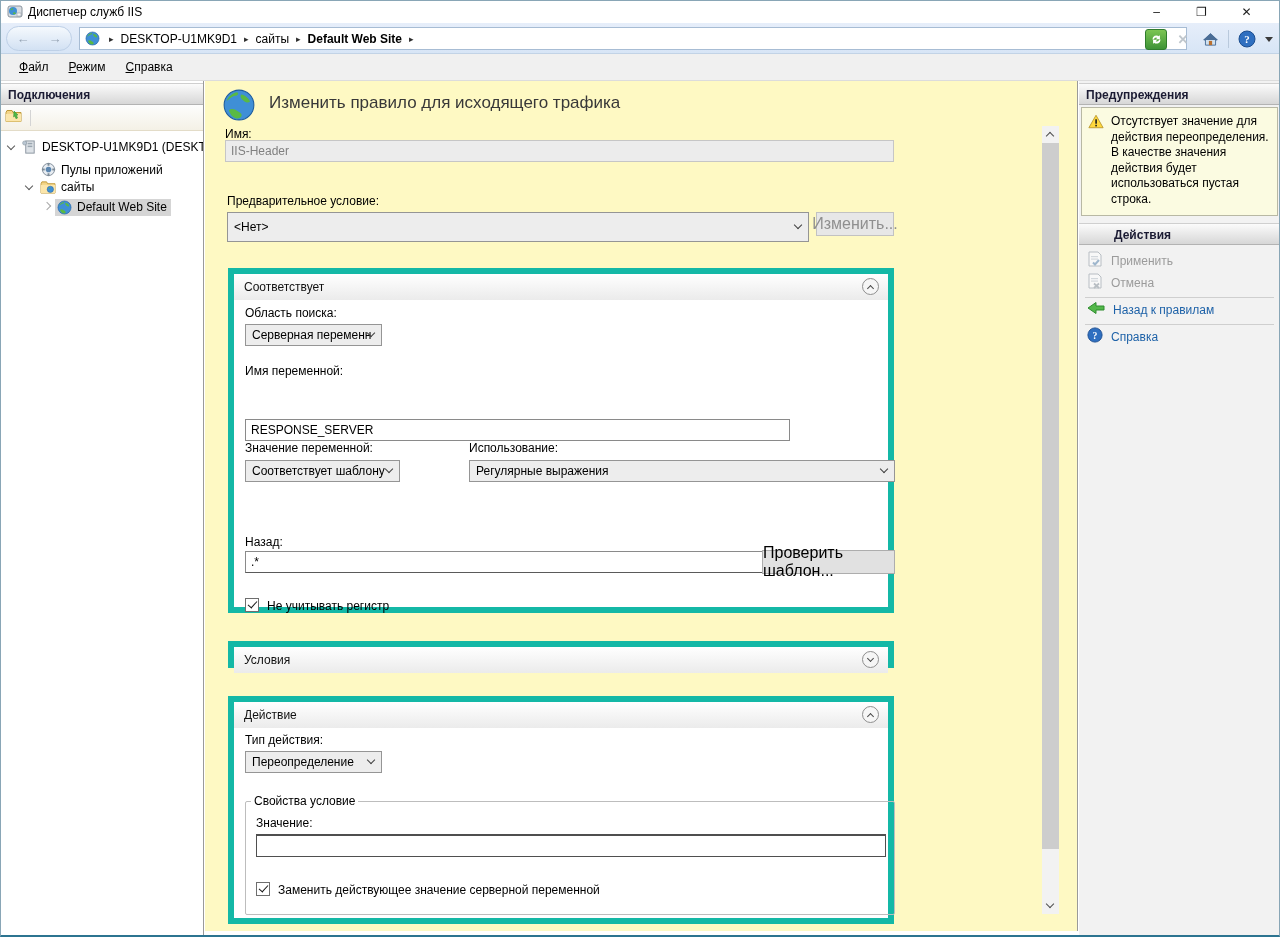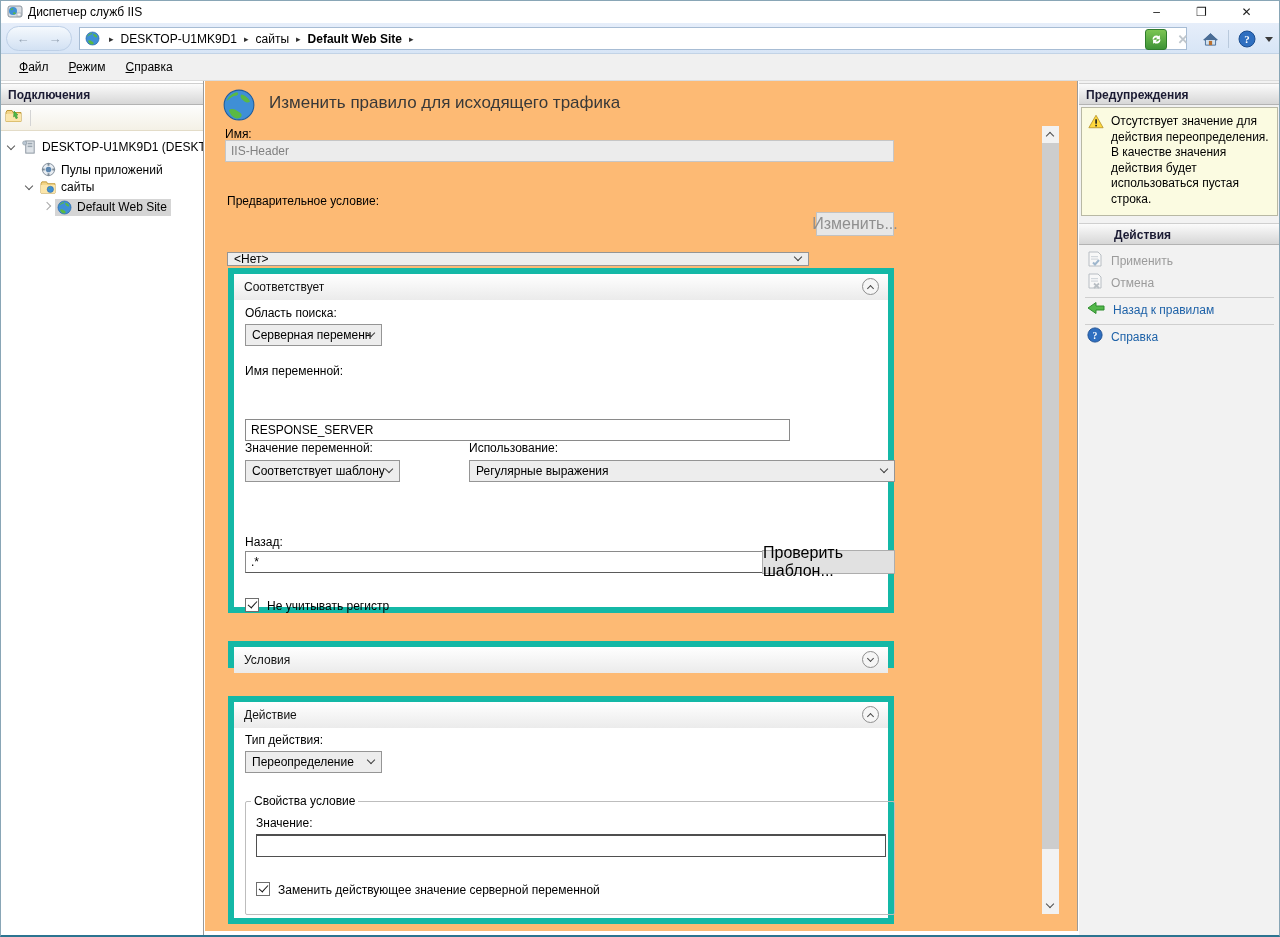--- a/index.html
+++ b/index.html
@@ -28,21 +28,21 @@
   .addr-btn.refresh{background:linear-gradient(#7cc553,#3d9337);border:1px solid #2f7c2d;}
   .addr-btn.stop{color:#bfc6cc;font-size:13px;font-weight:bold;}
   .addr-divider{width:1px;height:18px;background:#b9c9dc;margin:0 2px;}
   .caret-down{width:0;height:0;border-left:4px solid transparent;border-right:4px solid transparent;border-top:5px solid #3a3a3a;margin-left:2px;}
   
   .menubar{position:absolute;top:53px;left:0;right:0;height:27px;background:#f0f0f0;border-bottom:1px solid #dcdcdc;display:flex;align-items:center;padding-left:8px;}
   .menu-item{padding:4px 10px;cursor:default;}
   .menu-item::first-letter{text-decoration:underline;}
   
   .sidebar{position:absolute;top:80px;left:0;width:203px;bottom:0;background:#fff;border-right:1px solid #9a9a9a;}
-  .main{position:absolute;top:80px;left:204px;width:873px;bottom:4px;background:#fdba74;border-right:1px solid #9a9a9a;}
+  .main{position:absolute;top:80px;left:204px;width:873px;bottom:4px;background:#fef9c3;border-right:1px solid #9a9a9a;}
   .rightpanel{position:absolute;top:80px;left:1078px;width:201px;bottom:0;background:#f2f2f2;}
   .panel-header{height:22px;background:linear-gradient(#fbfbfb,#d7d7d7);border-top:1px solid #cfcfcf;border-bottom:1px solid #b3b3b3;
     font-weight:bold;color:#1b1b33;padding:4px 0 0 7px;margin-top:2px;}
   
   .side-toolbar{height:26px;border-bottom:1px solid #e3dcc8;display:flex;align-items:center;padding-left:4px;background:linear-gradient(#fdfdfd,#f4f1e6);}
   .tb-sep{width:1px;height:16px;background:#d4d4d4;margin-left:8px;}
   .tree{padding-top:6px;}
   .tree-row{height:20px;display:flex;align-items:center;white-space:nowrap;overflow:hidden;}
   .tree-row .lbl{margin-left:5px;}
   .chev{width:9px;height:9px;display:inline-block;position:relative;flex:0 0 9px;}
@@ -240,21 +240,21 @@
           <path d="M9 3c1.8.3 3.5 1.6 4.2 3.4-.9.9-2.2.4-3-.4C9.5 5.3 8.2 4.4 9 3z" fill="#59b944"></path>
           <path d="M3.2 10.5c1.2-1.2 3-.6 4 .3 1 .8 2.4 1 2 2.4-.3 1-1.6 1.3-2.8 1-1.6-.5-2.7-2-3.2-3.7z" fill="#59b944"></path>
         </svg>
     </span>
     <span class="abs page-title" style="left:64px;top:12px;">Изменить правило для исходящего трафика</span>
 
     <span class="flabel" style="left:20px;top:46px;">Имя:</span>
     <div class="tinput disabled" style="left:20px;top:59px;width:669px;height:22px;display:flex;align-items:center;">IIS-Header</div>
 
     <span class="flabel" style="left:22px;top:113px;">Предварительное условие:</span>
-    <div class="combo" style="left:22px;top:131px;width:582px;height:14px;margin-top:40px;">
+    <div class="combo" style="left:22px;top:131px;width:582px;height:30px;">
       <span>&lt;Нет&gt;</span>
         <span class="cchev"></span>
     </div>
     <div class="btn disabled" style="left:611px;top:131px;width:78px;height:24px;">Изменить...</div>
 
     <div class="section" style="top:187px;height:345px;">
       <div class="section-header">
         <span>Соответствует</span>
         <div class="circle-btn up" style="top:4px;">
             <span class="cchev"></span>

